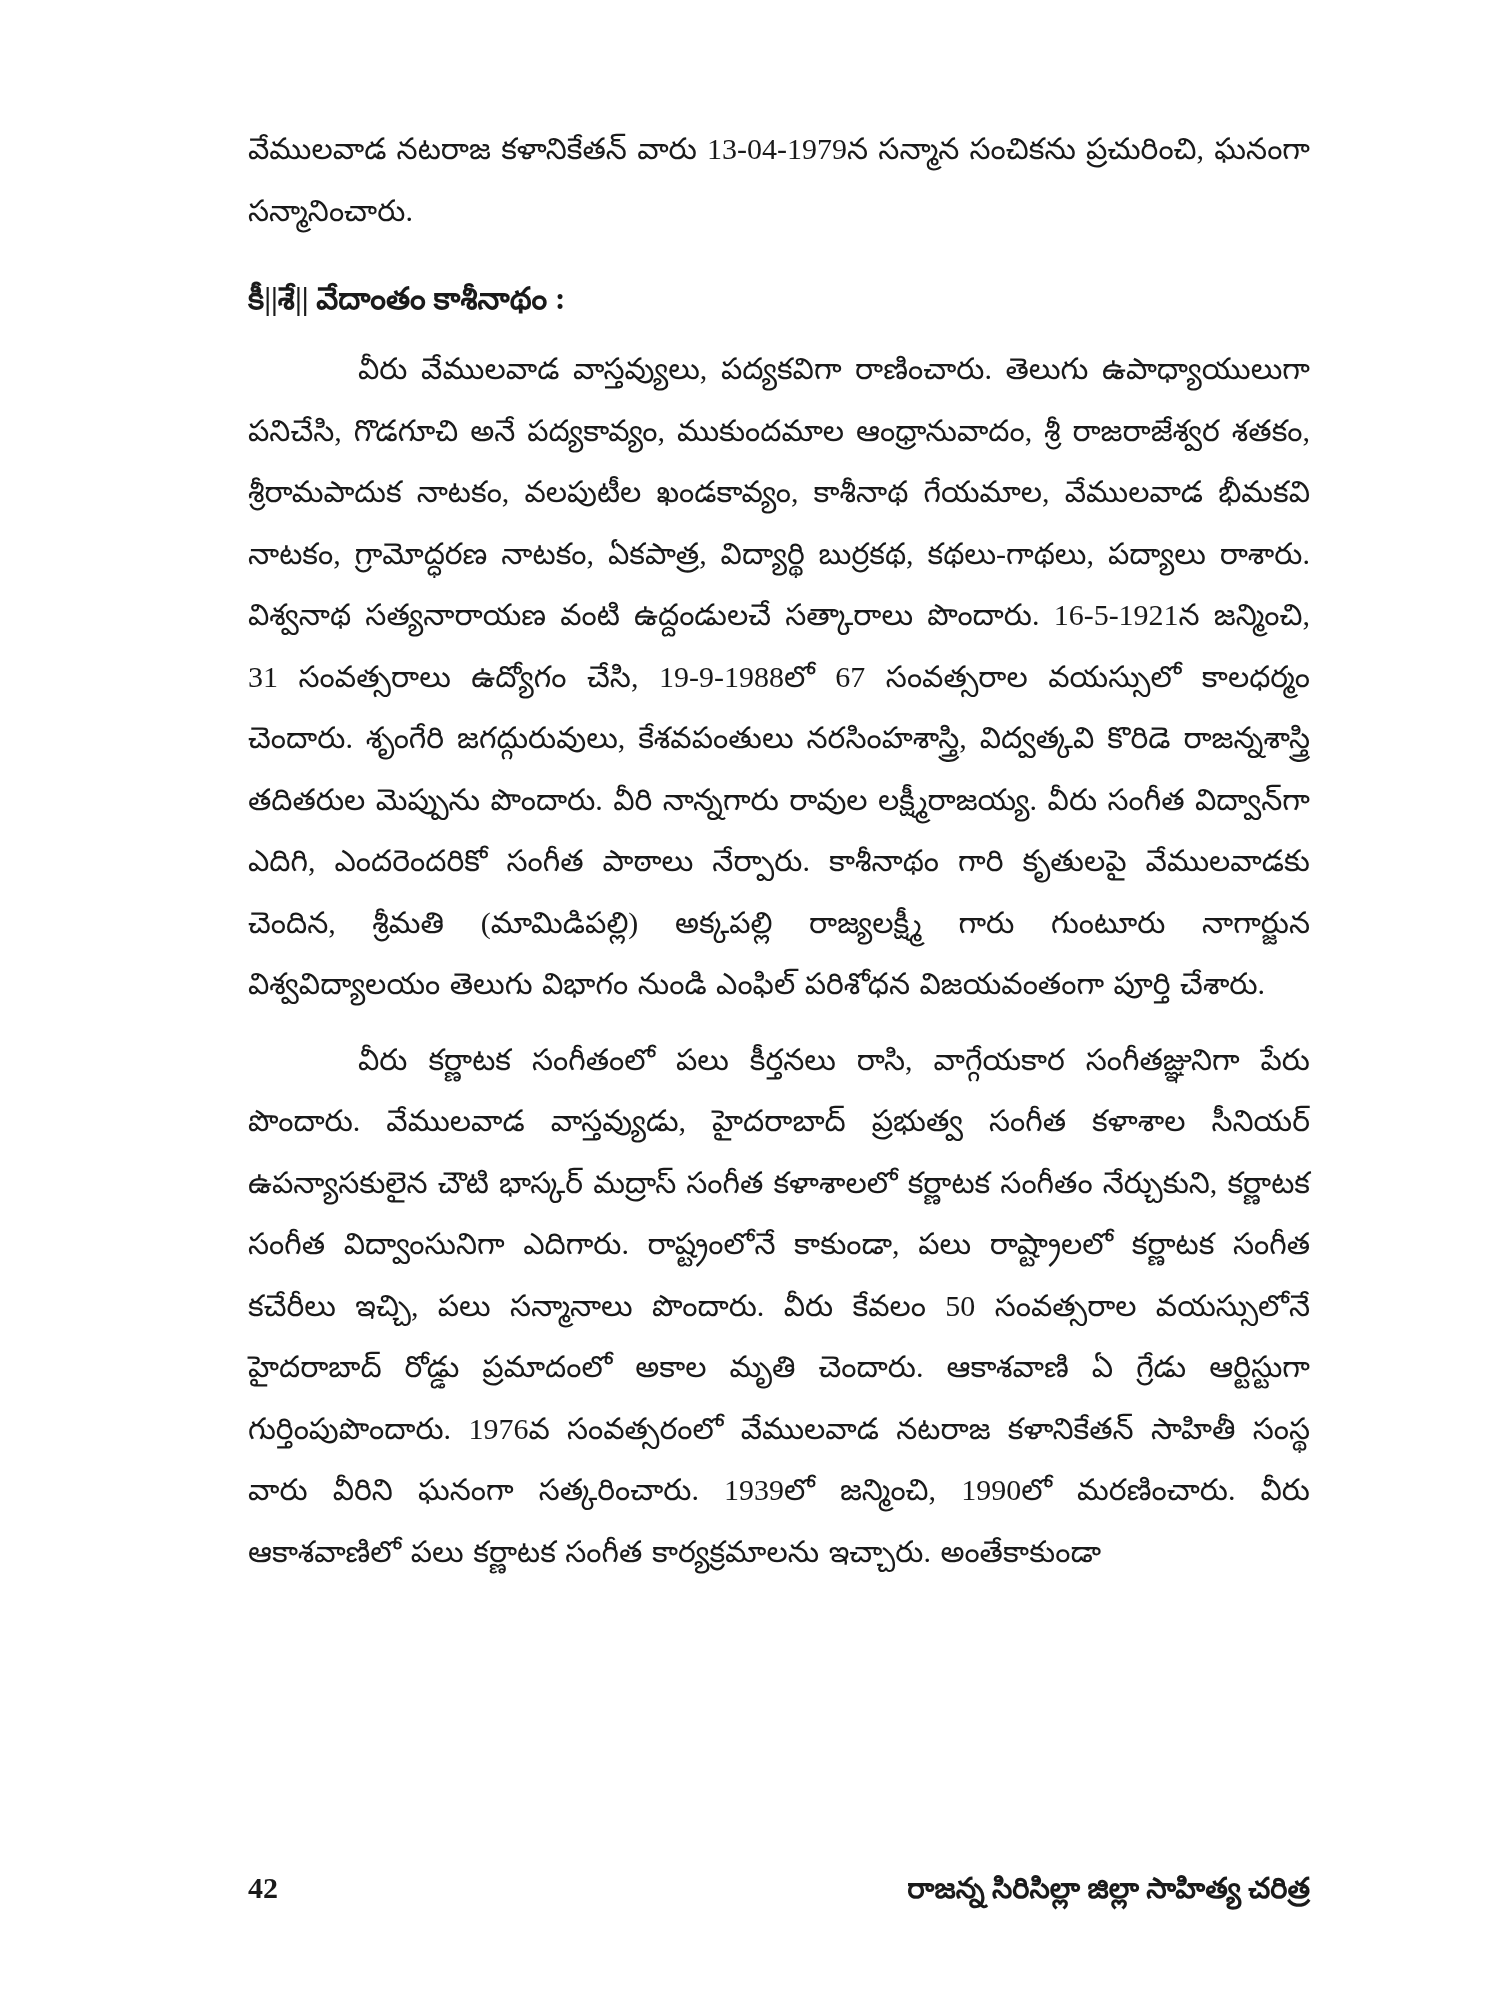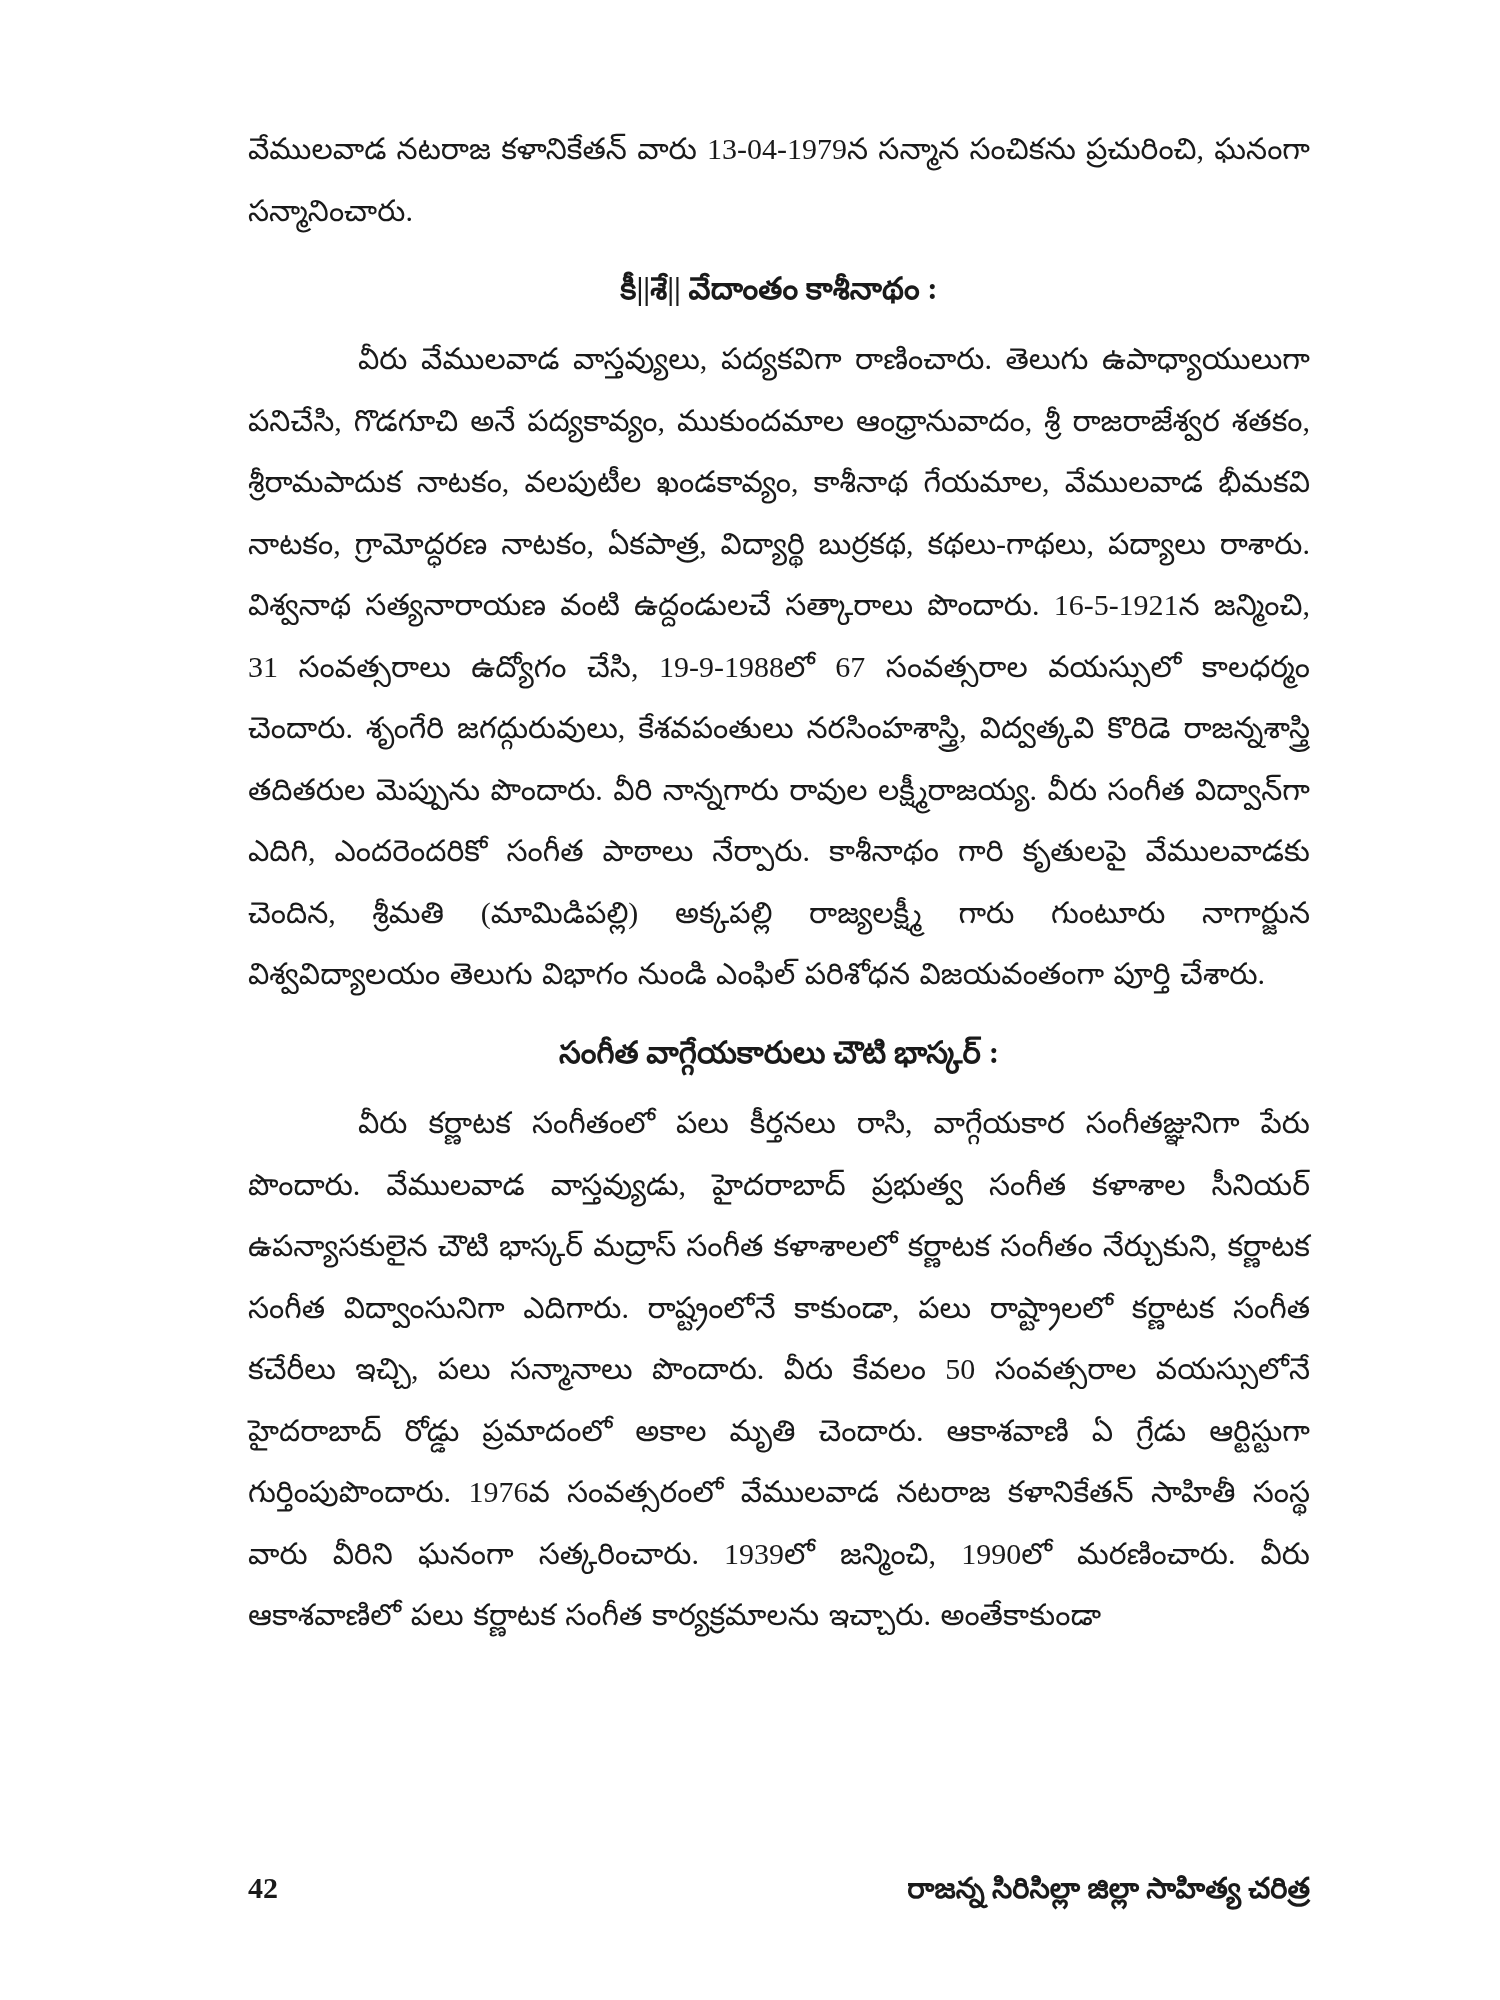--- a/index.html
+++ b/index.html
@@ -32,22 +32,22 @@
     margin: 0 0 14px 0;
     word-spacing: 2px;
   }
   .para.no-indent {
     text-indent: 0;
   }
   .heading {
     font-size: 31px;
     font-weight: bold;
     line-height: 1.4;
-    margin: 26px 0 18px 0;
-    text-align: center;
+    margin: 36px 0 18px 0;
+    text-align: left;
   }
   .footer {
     position: absolute;
     left: 248px;
     right: 190px;
     bottom: 88px;
     display: flex;
     justify-content: space-between;
     align-items: baseline;
     text-align: center;
@@ -67,21 +67,20 @@
 <div class="page">
 
   <div class="text-block">
 
     <p class="para no-indent">వేములవాడ నటరాజ కళానికేతన్ వారు 13-04-1979న సన్మాన సంచికను ప్రచురించి, ఘనంగా సన్మానించారు.</p>
 
     <h2 class="heading">కీ||శే|| వేదాంతం కాశీనాథం :</h2>
 
     <p class="para">వీరు వేములవాడ వాస్తవ్యులు, పద్యకవిగా రాణించారు. తెలుగు ఉపాధ్యాయులుగా పనిచేసి, గొడగూచి అనే పద్యకావ్యం, ముకుందమాల ఆంధ్రానువాదం, శ్రీ రాజరాజేశ్వర శతకం, శ్రీరామపాదుక నాటకం, వలపుటీల ఖండకావ్యం, కాశీనాథ గేయమాల, వేములవాడ భీమకవి నాటకం, గ్రామోద్ధరణ నాటకం, ఏకపాత్ర, విద్యార్థి బుర్రకథ, కథలు-గాథలు, పద్యాలు రాశారు. విశ్వనాథ సత్యనారాయణ వంటి ఉద్దండులచే సత్కారాలు పొందారు. 16-5-1921న జన్మించి, 31 సంవత్సరాలు ఉద్యోగం చేసి, 19-9-1988లో 67 సంవత్సరాల వయస్సులో కాలధర్మం చెందారు. శృంగేరి జగద్గురువులు, కేశవపంతులు నరసింహశాస్త్రి, విద్వత్కవి కొరిడె రాజన్నశాస్త్రి తదితరుల మెప్పును పొందారు. వీరి నాన్నగారు రావుల లక్ష్మీరాజయ్య. వీరు సంగీత విద్వాన్‌గా ఎదిగి, ఎందరెందరికో సంగీత పాఠాలు నేర్పారు. కాశీనాథం గారి కృతులపై వేములవాడకు చెందిన, శ్రీమతి (మామిడిపల్లి) అక్కపల్లి రాజ్యలక్ష్మీ గారు గుంటూరు నాగార్జున విశ్వవిద్యాలయం తెలుగు విభాగం నుండి ఎంఫిల్ పరిశోధన విజయవంతంగా పూర్తి చేశారు.</p>
 
-    <h2 class="heading">సంగీత వాగ్గేయకారులు చౌటి భాస్కర్ :</h2>
 
     <p class="para">వీరు కర్ణాటక సంగీతంలో పలు కీర్తనలు రాసి, వాగ్గేయకార సంగీతజ్ఞునిగా పేరు పొందారు. వేములవాడ వాస్తవ్యుడు, హైదరాబాద్ ప్రభుత్వ సంగీత కళాశాల సీనియర్ ఉపన్యాసకులైన చౌటి భాస్కర్ మద్రాస్ సంగీత కళాశాలలో కర్ణాటక సంగీతం నేర్చుకుని, కర్ణాటక సంగీత విద్వాంసునిగా ఎదిగారు. రాష్ట్రంలోనే కాకుండా, పలు రాష్ట్రాలలో కర్ణాటక సంగీత కచేరీలు ఇచ్చి, పలు సన్మానాలు పొందారు. వీరు కేవలం 50 సంవత్సరాల వయస్సులోనే హైదరాబాద్ రోడ్డు ప్రమాదంలో అకాల మృతి చెందారు. ఆకాశవాణి ఏ గ్రేడు ఆర్టిస్టుగా గుర్తింపుపొందారు. 1976వ సంవత్సరంలో వేములవాడ నటరాజ కళానికేతన్ సాహితీ సంస్థ వారు వీరిని ఘనంగా సత్కరించారు. 1939లో జన్మించి, 1990లో మరణించారు. వీరు ఆకాశవాణిలో పలు కర్ణాటక సంగీత కార్యక్రమాలను ఇచ్చారు. అంతేకాకుండా</p>
 
   </div>
 
   <div class="footer">
     <span class="page-number">42</span>
     <span class="footer-title">రాజన్న సిరిసిల్లా జిల్లా సాహిత్య చరిత్ర</span>
   </div>
 

